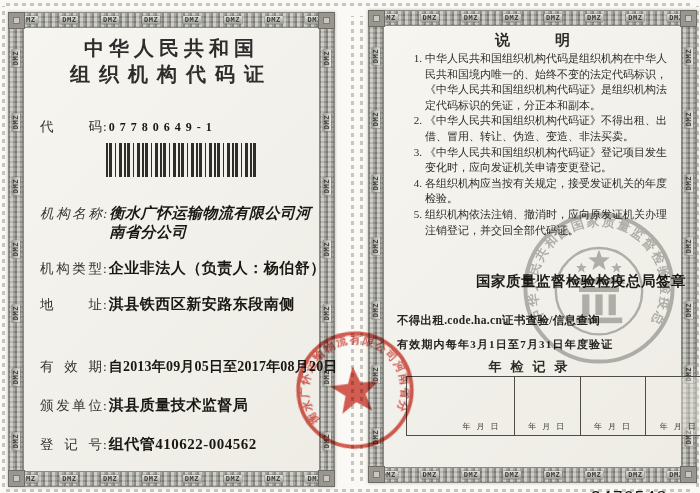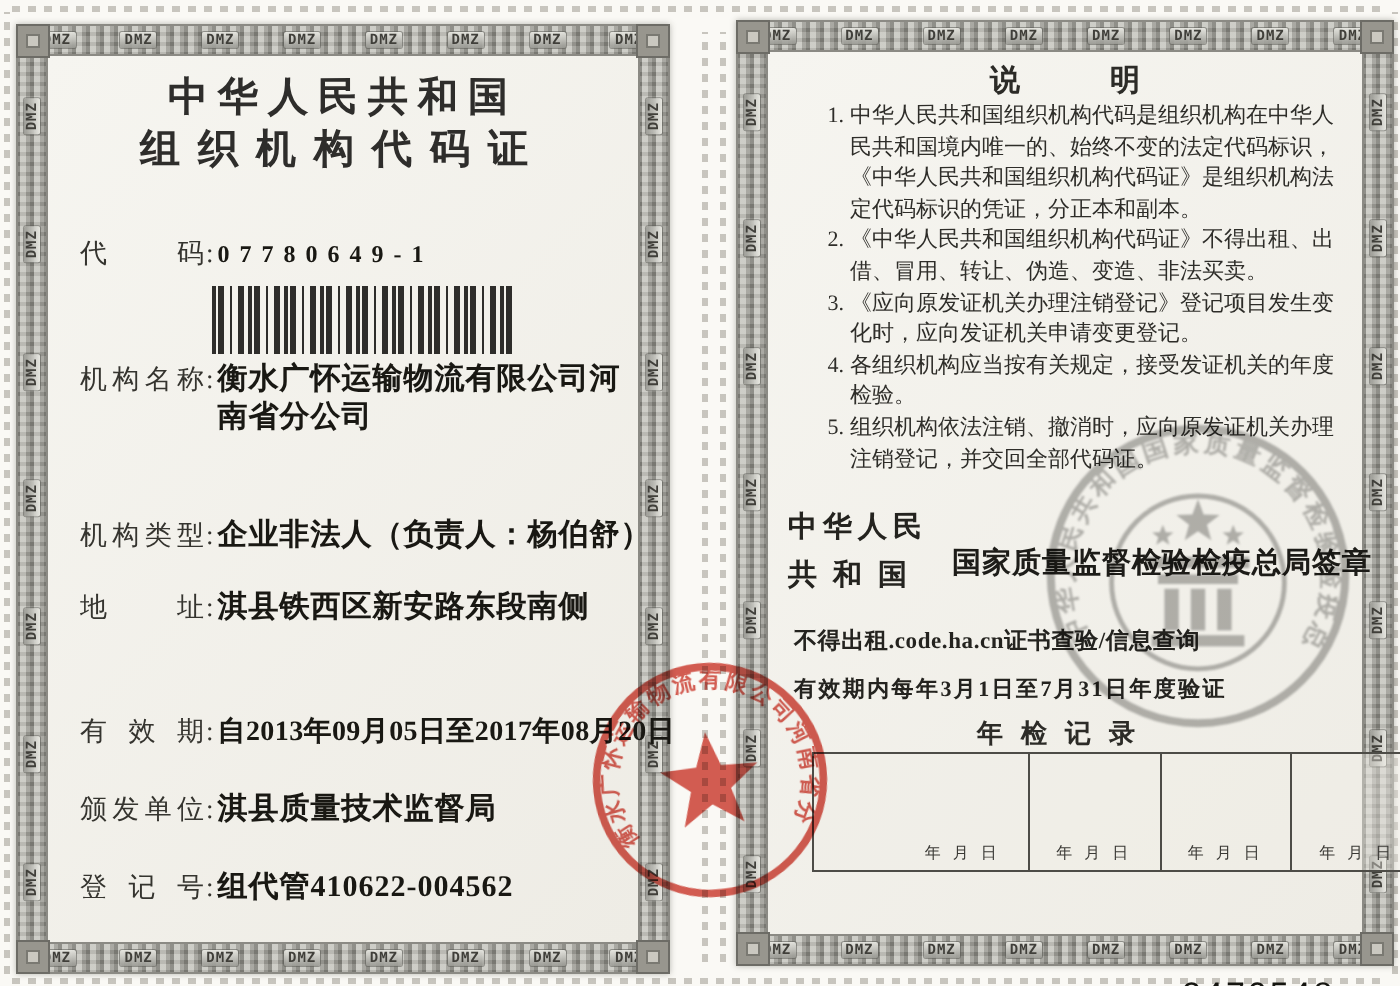--- a/index.html
+++ b/index.html
@@ -47,21 +47,21 @@
   .title.l1{top:7px;font-size:20px;letter-spacing:5px;}
   .title.l2{top:33px;font-size:20px;letter-spacing:9px;}
 
   .row{position:absolute;left:16px;right:4px;display:flex;align-items:baseline;}
   .lbl{display:inline-block;flex:none;width:62px;font-size:13.5px;color:#35342f;
     text-align:justify;text-align-last:justify;}
   .colon{flex:none;font-size:13.5px;color:#35342f;margin:0 2px 0 1px;}
   .val{font-weight:bold;font-size:15px;line-height:19px;color:#191813;letter-spacing:.5px;}
   .val.nowrap{white-space:nowrap;}
   .row.code{top:90px;} .row.code .val{font-size:12px;letter-spacing:5px;font-family:"Liberation Serif",serif;}
-  .row.name{top:153px;} .row.name .val{width:206px;}
+  .row.name{top:176px;font-style:italic;} .row.name .val{width:206px;}
   .row.type{top:231px;} .row.addr{top:267px;}
   .row.valid{top:329px;} .row.valid .val{font-size:14px;letter-spacing:.2px;}
   .row.issuer{top:368px;} .row.reg{top:407px;}
 
   .barcode{position:absolute;top:115px;left:82px;width:150px;height:34px;opacity:.92;
     background:repeating-linear-gradient(90deg,#1d1c1a 0 2px,transparent 2px 3px,#1d1c1a 3px 6px,transparent 6px 9px,#1d1c1a 9px 10px,transparent 10px 13px,#1d1c1a 13px 16px,transparent 16px 18px);}
 
   
   .notes-title{position:absolute;top:5px;left:0;right:0;text-align:center;font-size:15px;font-weight:bold;color:#2c2b27;}
   .notes{position:absolute;top:25px;left:21px;right:11px;}
@@ -247,36 +247,32 @@
         <div class="note">
           <span class="num">1.</span>
           <span class="txt">中华人民共和国组织机构代码是组织机构在中华人民共和国境内唯一的、始终不变的法定代码标识，《中华人民共和国组织机构代码证》是组织机构法定代码标识的凭证，分正本和副本。</span>
         </div>
         <div class="note">
           <span class="num">2.</span>
           <span class="txt">《中华人民共和国组织机构代码证》不得出租、出借、冒用、转让、伪造、变造、非法买卖。</span>
         </div>
         <div class="note">
           <span class="num">3.</span>
-          <span class="txt">《应向原发证机关办理注销登记》登记项目发生变化时，应向发证机关申请变更登记。</span>
+          <span class="txt">《中华人民共和国组织机构代码证》登记项目发生变化时，应向发证机关申请变更登记。</span>
         </div>
         <div class="note">
           <span class="num">4.</span>
           <span class="txt">各组织机构应当按有关规定，接受发证机关的年度检验。</span>
         </div>
         <div class="note">
           <span class="num">5.</span>
           <span class="txt">组织机构依法注销、撤消时，应向原发证机关办理注销登记，并交回全部代码证。</span>
         </div>
       </div>
 
-      <div class="country">
-        <div class="cl1">中华人民</div>
-        <div class="cl2">共和国</div>
-      </div>
       <div class="agency-name">国家质量监督检验检疫总局签章</div>
 
       <div class="website">不得出租.code.ha.cn证书查验/信息查询</div>
       <div class="validation">有效期内每年3月1日至7月31日年度验证</div>
 
       <div class="annual-title">年检记录</div>
       <div class="annual-table">
         <div class="annual-cell">年 月 日</div>
       <div class="annual-cell">年 月 日</div>
           <div class="annual-cell">年 月 日</div>

